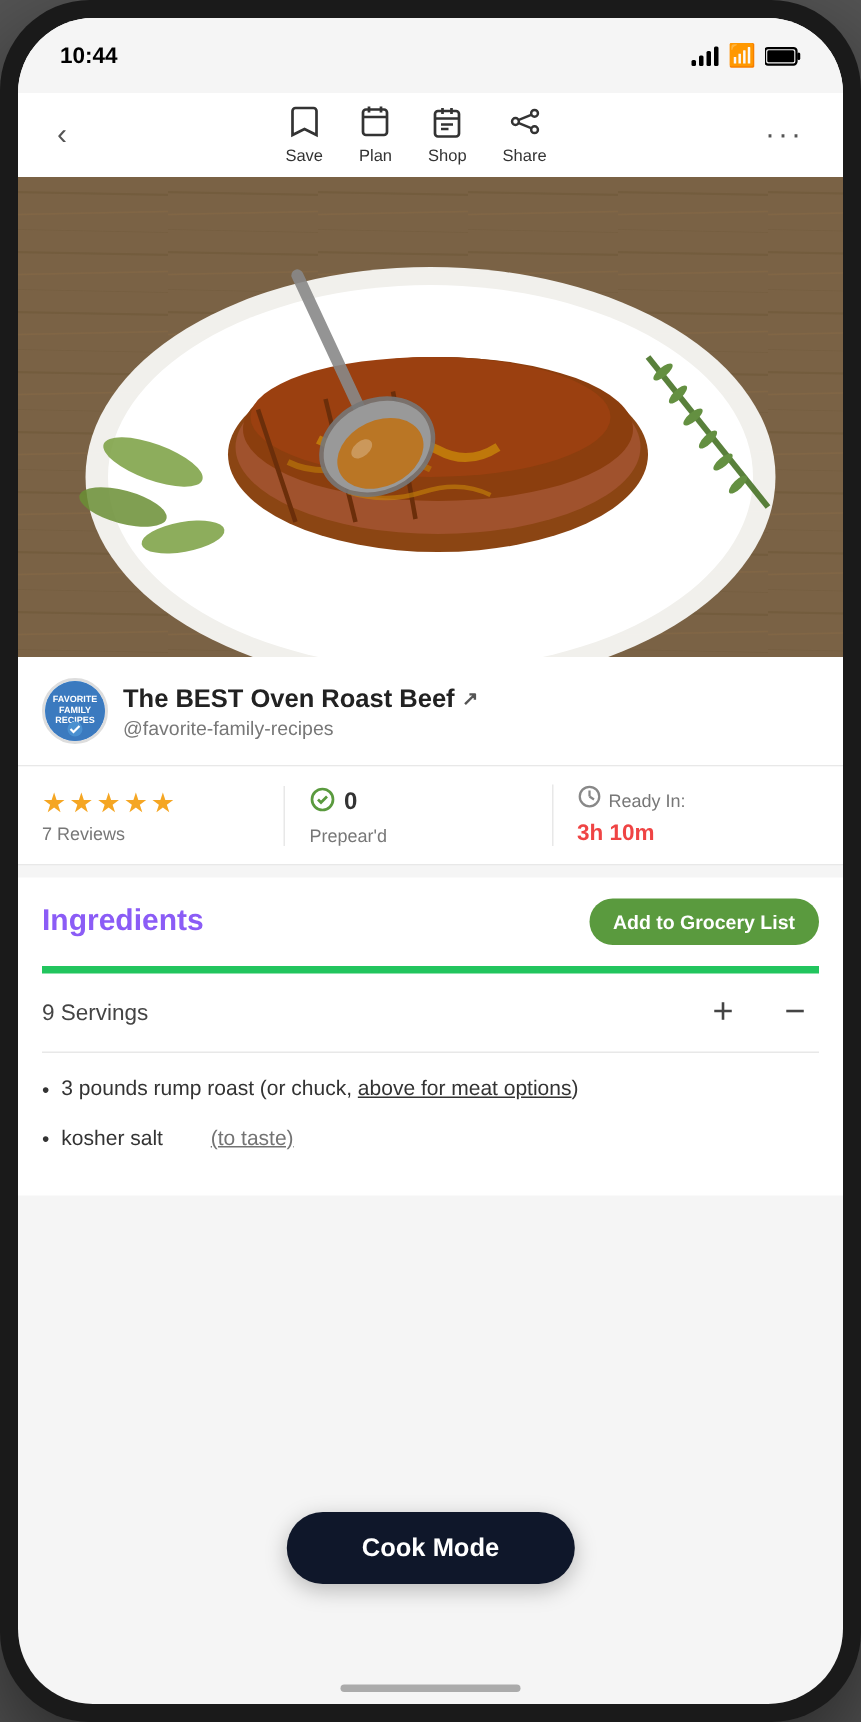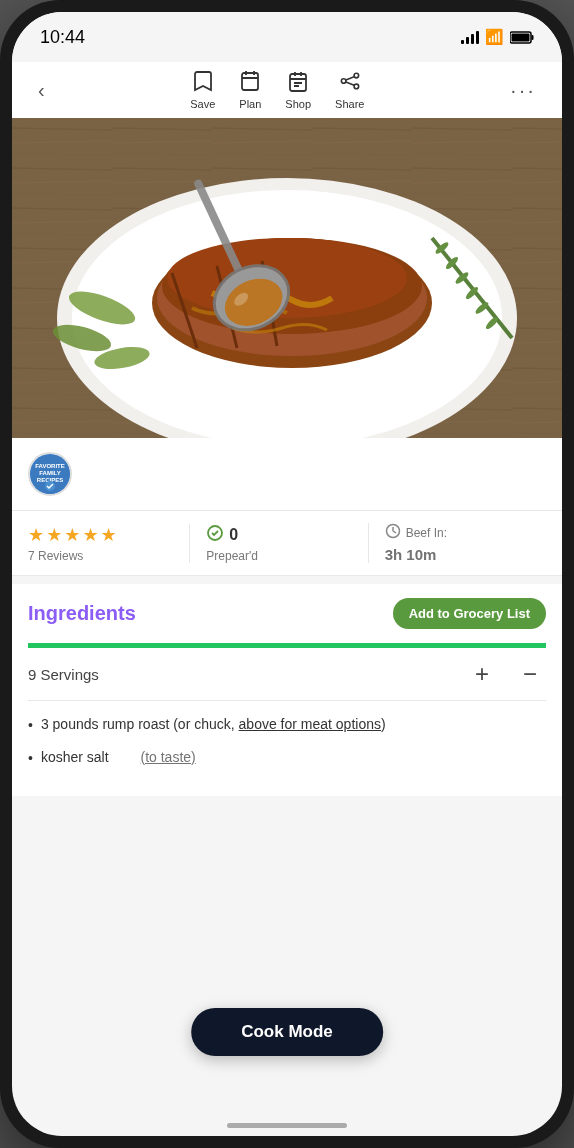--- a/index.html
+++ b/index.html
@@ -37,22 +37,22 @@
       background: #f5f5f5;
       height: 50px;
       display: flex;
       align-items: center;
       justify-content: space-between;
       padding: 0 28px;
       position: relative;
     }
 
     .status-time {
-      font-size: 18px;
-      font-weight: 400;
+      font-size: 15px;
+      font-weight: 700;
       color: #000;
     }
 
     .status-icons {
       display: flex;
       align-items: center;
       gap: 6px;
     }
 
     .notch {
@@ -255,21 +255,21 @@
     }
 
     .stat-time-label {
       font-size: 12px;
       color: #777;
     }
 
     .stat-time-value {
       font-size: 15px;
       font-weight: 600;
-      color: #737373;
+      color: #ef4444;
     }
 
     
     .ingredients-section {
       background: #fff;
       padding: 14px 16px;
       margin-top: 8px;
     }
 
     .ingredients-header {
@@ -556,20 +556,27 @@
             <svg width="40" height="40" viewBox="0 0 40 40">
               <circle cx="20" cy="20" r="20" fill="#3b7abf"></circle>
               <text x="20" y="14" text-anchor="middle" fill="white" font-size="6" font-weight="bold">FAVORITE</text>
               <text x="20" y="21" text-anchor="middle" fill="white" font-size="6" font-weight="bold">FAMILY</text>
               <text x="20" y="28" text-anchor="middle" fill="white" font-size="6" font-weight="bold">RECIPES</text>
               <circle cx="20" cy="32" r="5" fill="#4a90d0"></circle>
               <path d="M17 32 l2 2 l4-4" stroke="white" stroke-width="1.5" fill="none"></path>
             </svg>
           </div>
         </div>
+        <div class="recipe-title-block">
+          <div class="recipe-title">
+            <span>The BEST Oven Roast Beef</span>
+            <span class="external-link-icon">↗</span>
+          </div>
+          <div class="recipe-author-handle">@favorite-family-recipes</div>
+        </div>
       </div>
     </div>
 
     <div class="stats-row">
 
       <div class="stat-block">
         <div class="stars-row">
           <span class="star">★</span>
           <span class="star">★</span>
           <span class="star">★</span>
@@ -594,21 +601,21 @@
 
       <div class="stat-block">
         <div class="stat-value-row">
           <span>
             <svg width="16" height="16" viewBox="0 0 16 16" fill="none" stroke="#888" stroke-width="1.5">
               <circle cx="8" cy="8" r="6.5"></circle>
               <line x1="8" y1="4" x2="8" y2="8"></line>
               <line x1="8" y1="8" x2="11" y2="10"></line>
             </svg>
           </span>
-          <span class="stat-time-label">Beef In:</span>
+          <span class="stat-time-label">Ready In:</span>
         </div>
         <span class="stat-time-value">3h 10m</span>
       </div>
     </div>
 
     <div class="ingredients-section">
       <div class="ingredients-header">
         <span class="ingredients-title">Ingredients</span>
         <button class="add-grocery-btn">Add to Grocery List</button>
       </div>

